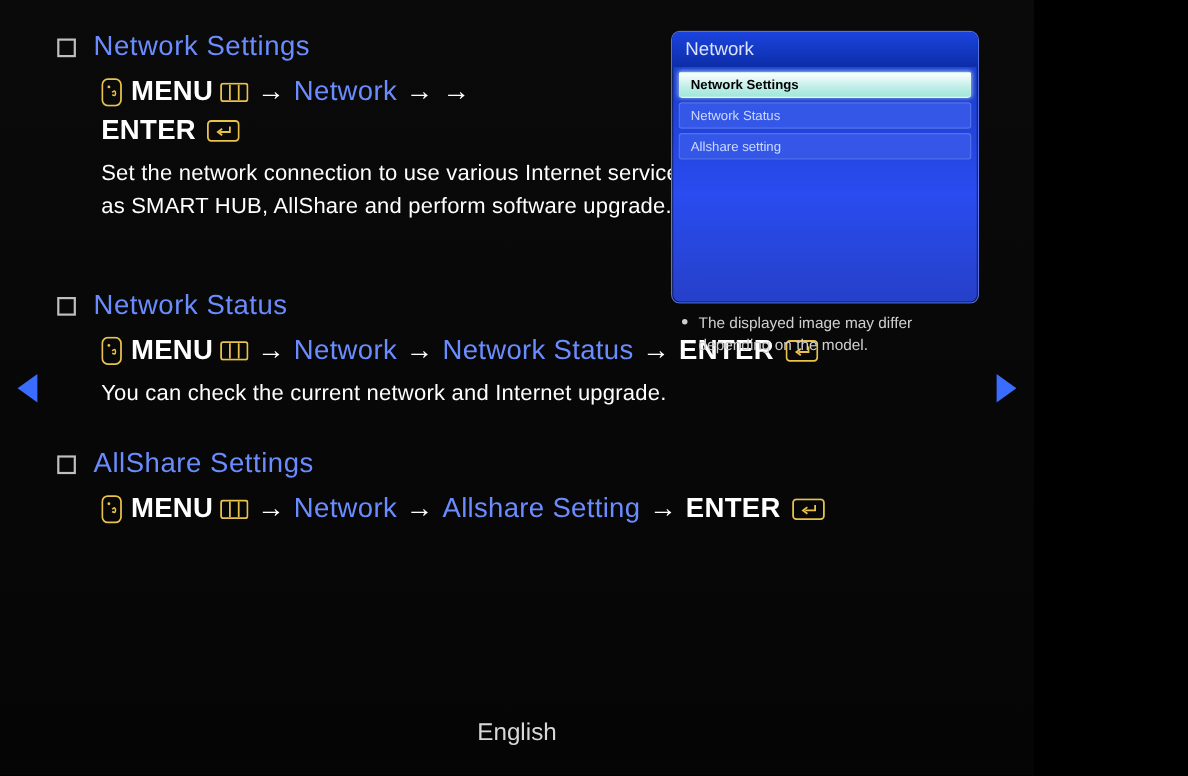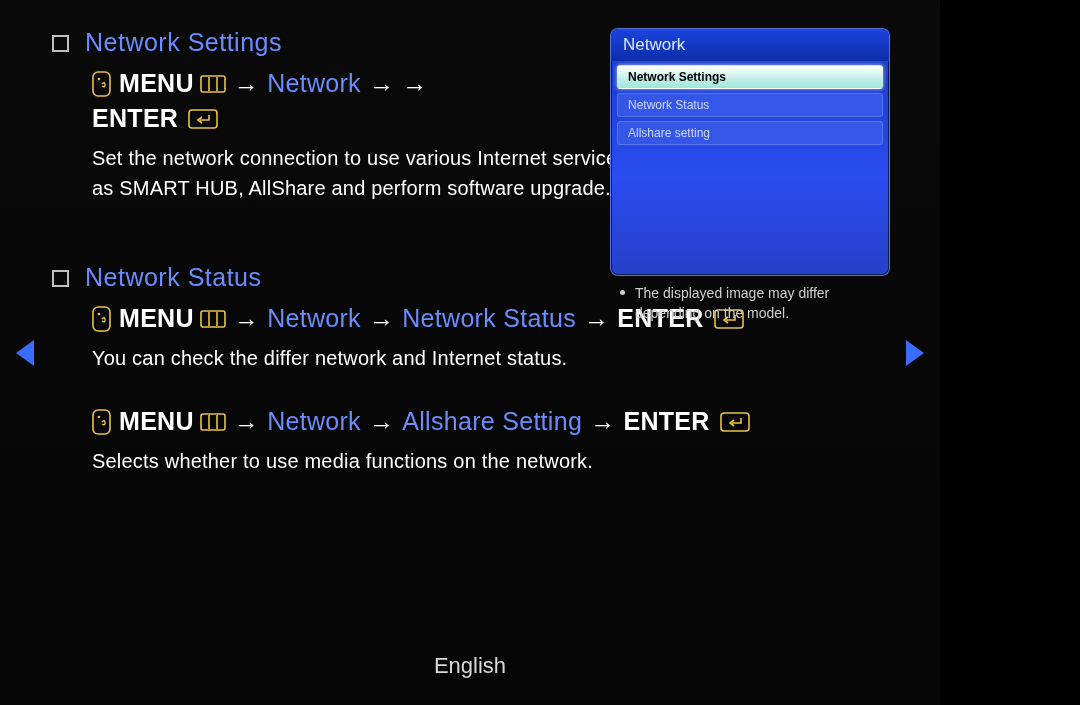--- a/index.html
+++ b/index.html
@@ -252,24 +252,28 @@
         <span class="ar">→</span>
         <span class="kw">ENTER</span>
         <span class="icon-enter">
           <svg width="30" height="20" viewBox="0 0 30 20">
               <rect x="1" y="1" width="28" height="18" rx="3" fill="none" stroke="#e8c24a" stroke-width="1.6"></rect>
               <path d="M21 6 v5 h-9" fill="none" stroke="#e8c24a" stroke-width="1.6"></path>
               <path d="M14 8 l-4 3 l4 3" fill="none" stroke="#e8c24a" stroke-width="1.6"></path>
             </svg>
         </span>
       </div>
-      <div class="desc">You can check the differ network and Internet status.</div>
+      <div class="desc">You can check the current network and Internet upgrade.</div>
     </div>
 
     <div class="section">
+      <div class="section-title-row">
+        <span class="bullet-sq"></span>
+        <span class="section-title">AllShare Settings</span>
+      </div>
       <div class="path-row" style="width:720px;">
         <span class="icon-remote">
           <svg width="19" height="26" viewBox="0 0 19 26">
               <rect x="1" y="1" width="17" height="24" rx="5" fill="none" stroke="#e8c24a" stroke-width="1.6"></rect>
               <circle cx="7" cy="8" r="1.3" fill="#e8c24a"></circle>
               <path d="M10 13 q3 -3 3 1 q0 3 -3 1" fill="none" stroke="#e8c24a" stroke-width="1.4"></path>
             </svg>
         </span>
         <span class="kw">MENU</span>
         <span class="icon-menu">
@@ -286,21 +290,20 @@
         <span class="ar">→</span>
         <span class="kw">ENTER</span>
         <span class="icon-enter">
           <svg width="30" height="20" viewBox="0 0 30 20">
               <rect x="1" y="1" width="28" height="18" rx="3" fill="none" stroke="#e8c24a" stroke-width="1.6"></rect>
               <path d="M21 6 v5 h-9" fill="none" stroke="#e8c24a" stroke-width="1.6"></path>
               <path d="M14 8 l-4 3 l4 3" fill="none" stroke="#e8c24a" stroke-width="1.6"></path>
             </svg>
         </span>
       </div>
-      <div class="desc">Selects whether to use media functions on the network.</div>
     </div>
 
   </div>
 
   <div class="panel">
     <div class="panel-header">Network</div>
     <div class="panel-item selected">
       <span>Network Settings</span>
     </div>
     <div class="panel-item">

